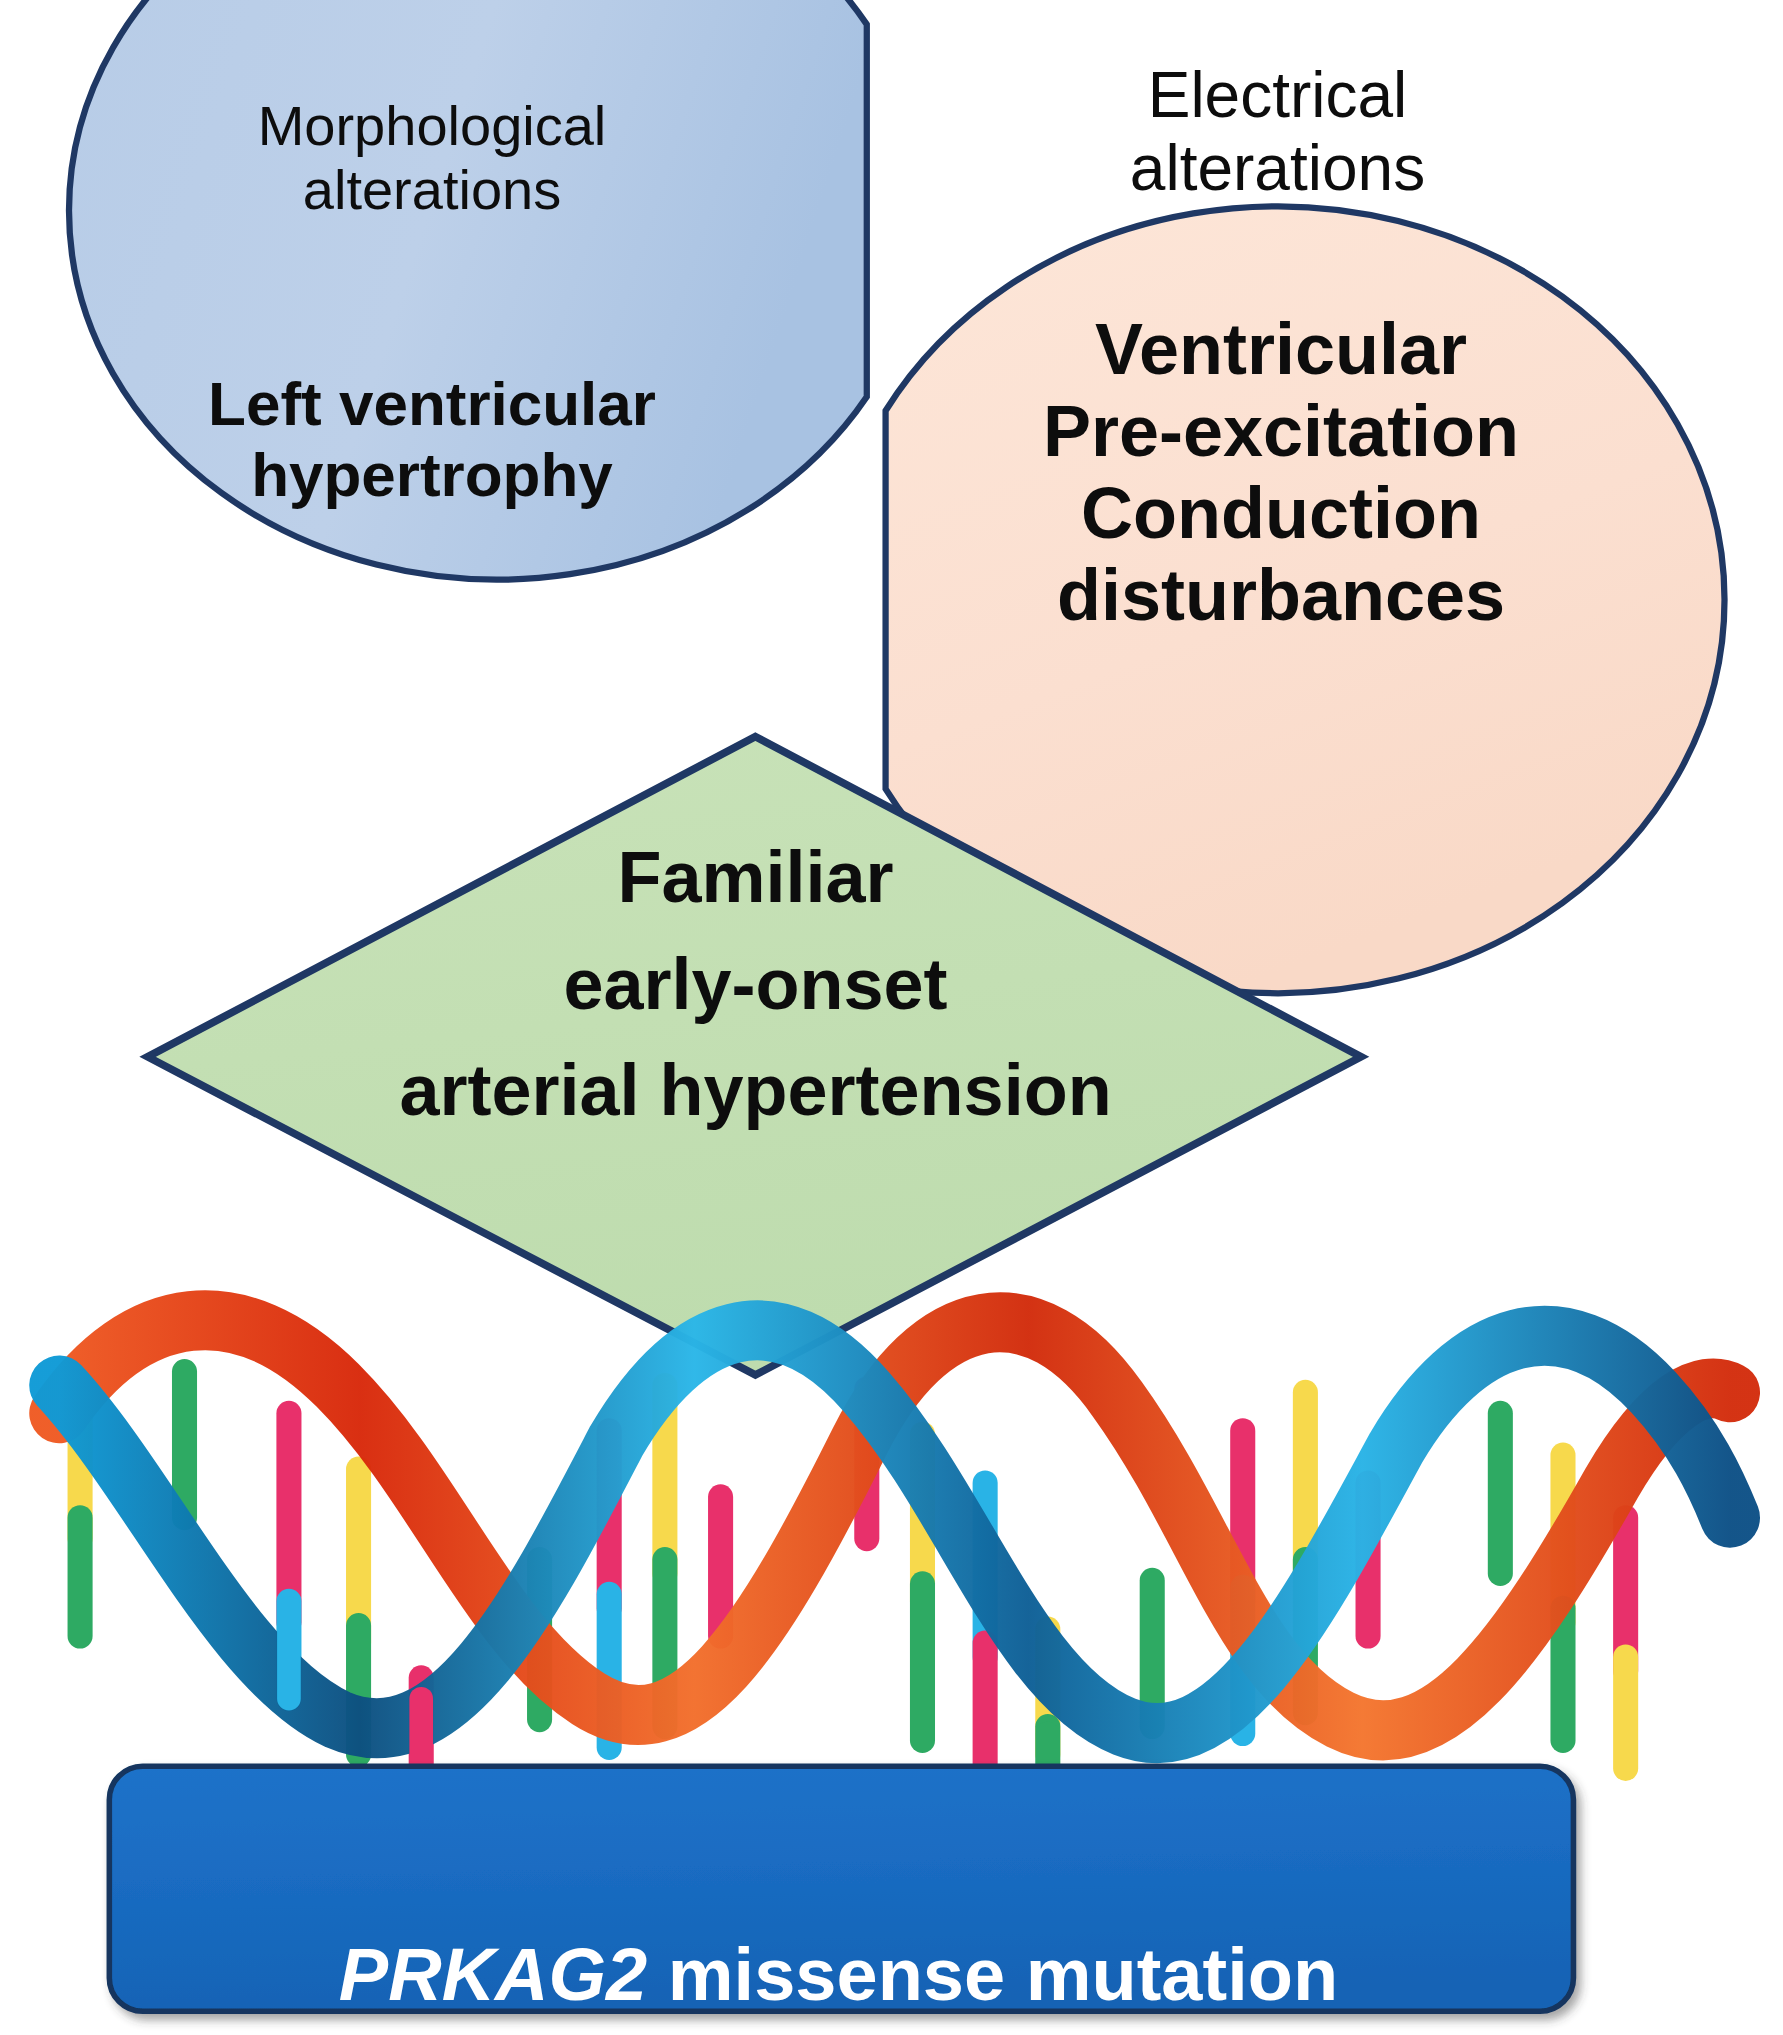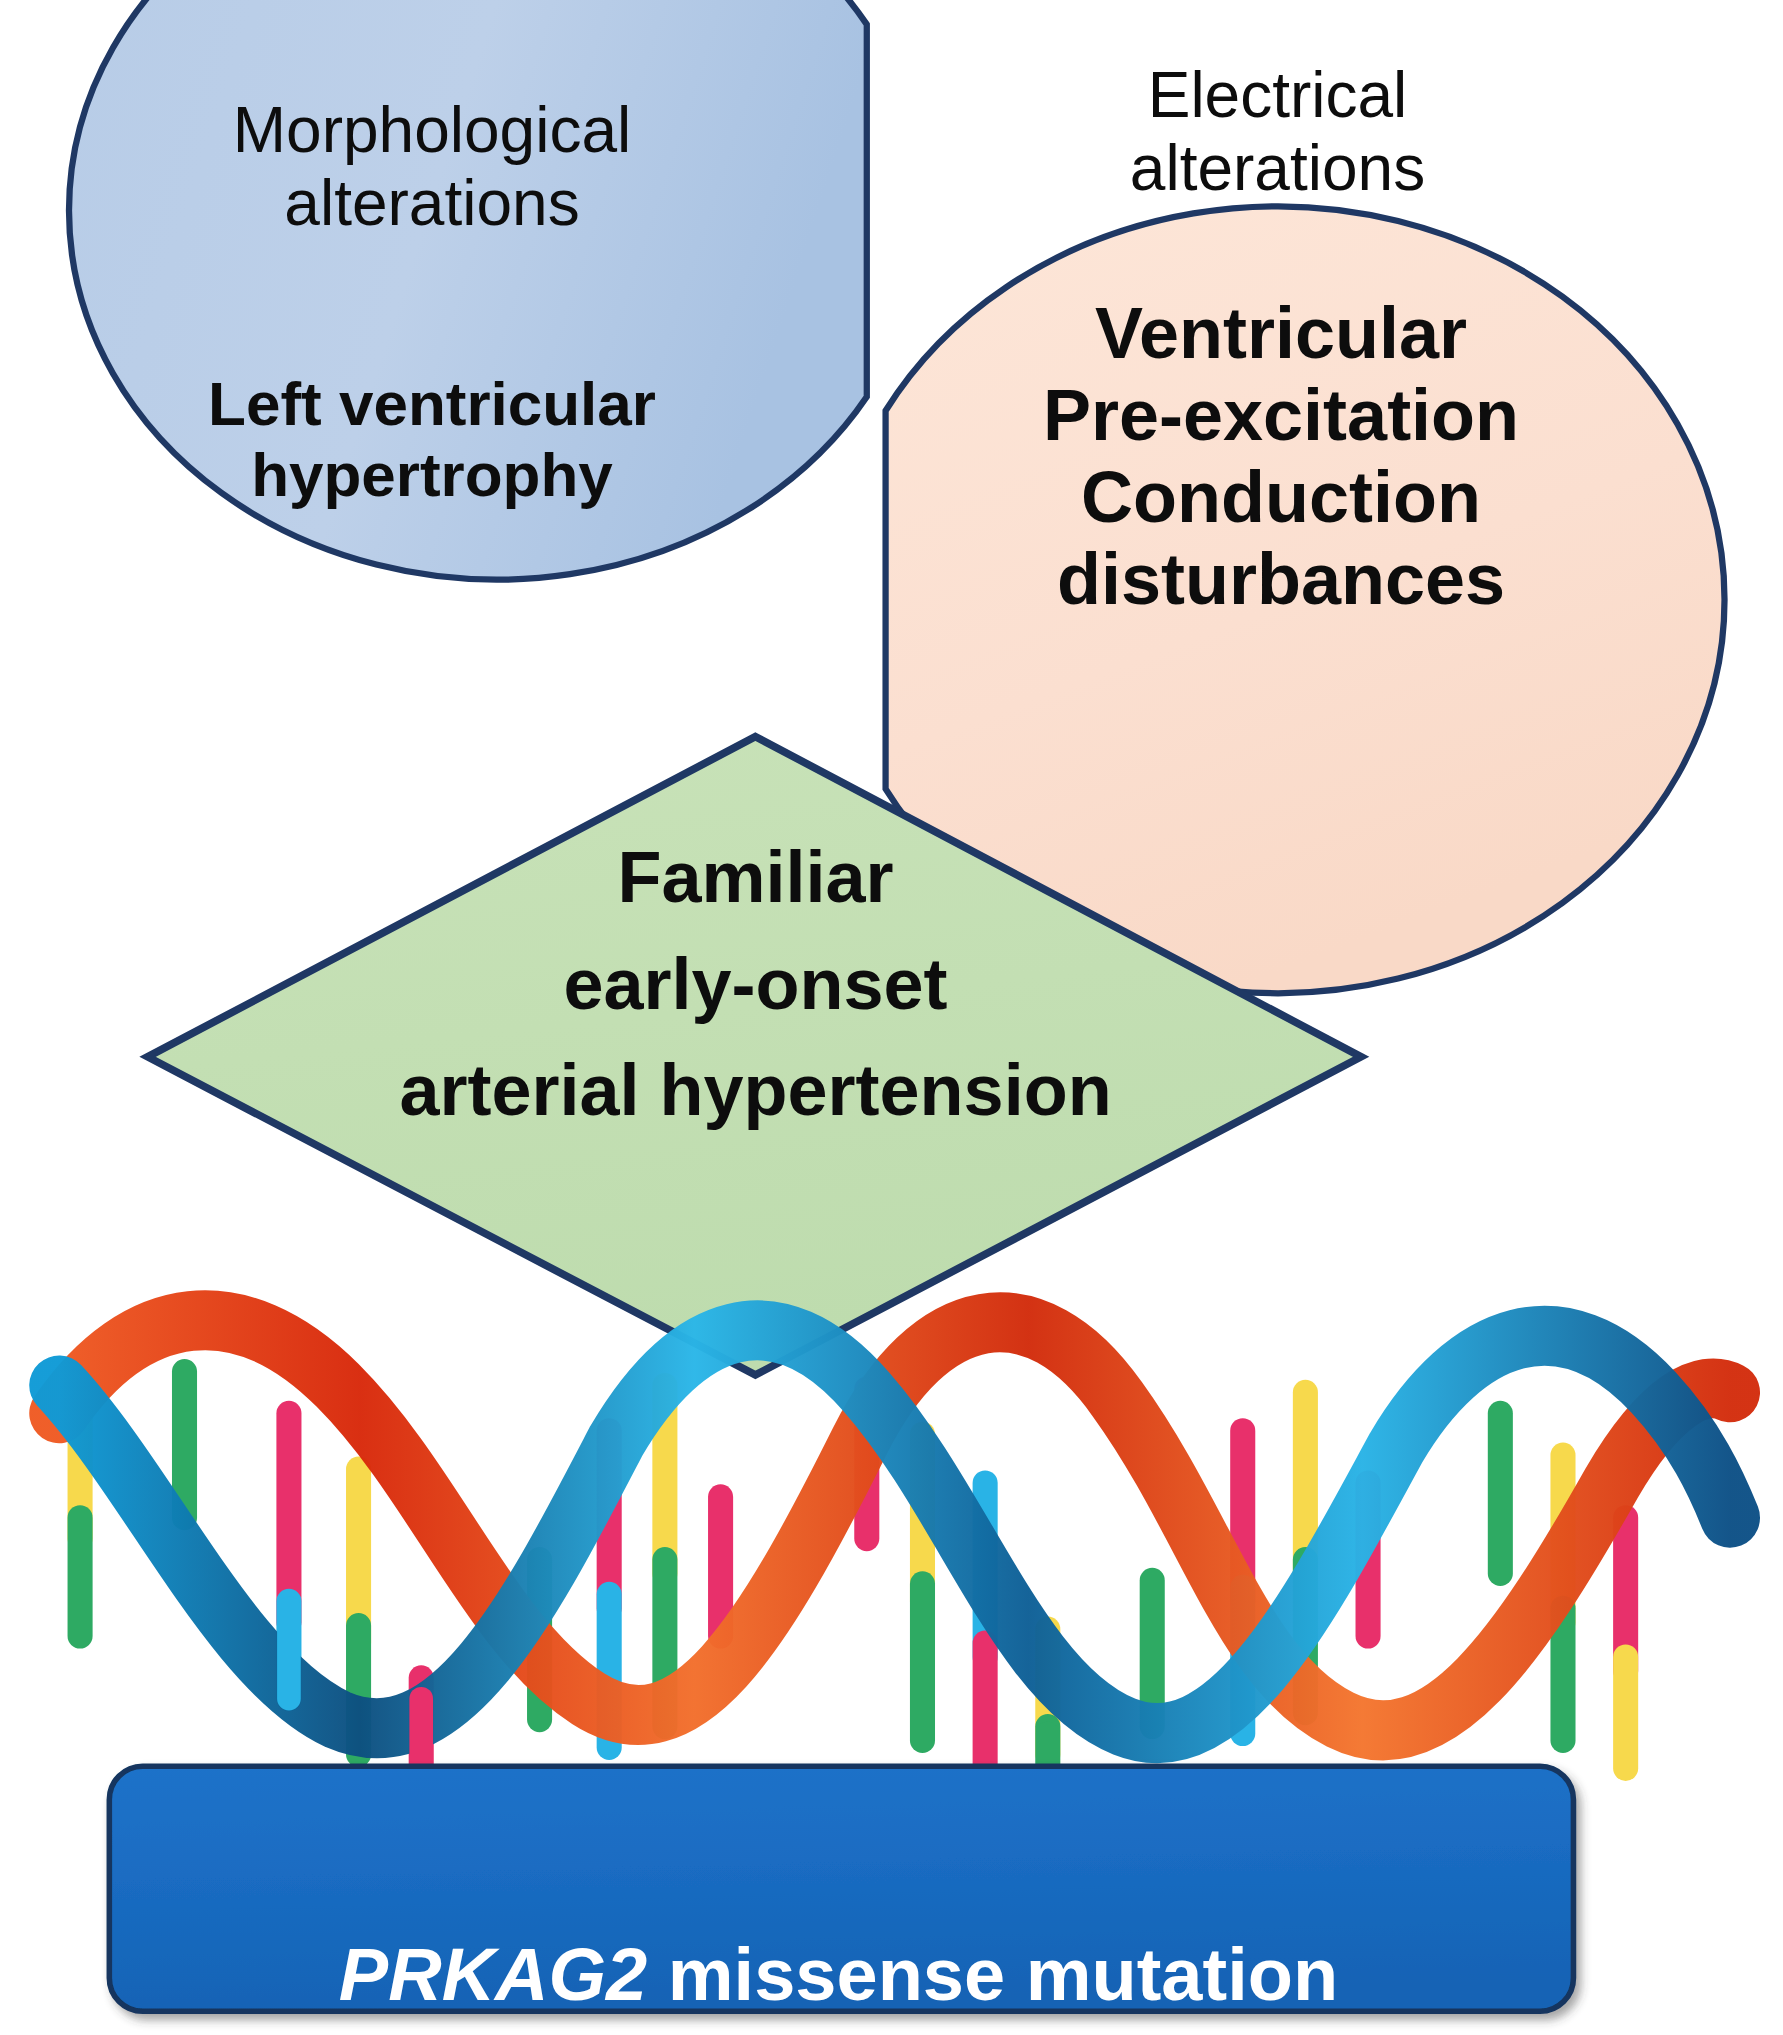--- a/index.html
+++ b/index.html
@@ -31,42 +31,42 @@
     line-height: 1.14;
     white-space: pre-line;
     pointer-events: none;
   }
 
   
   #morph-regular {
     left: 77px;
     top: 94px;
     width: 710px;
-    font-size: 64px;
+    font-size: 56px;
     font-weight: 400;
   }
   #morph-bold {
     left: 77px;
     top: 369px;
     width: 710px;
     font-size: 62px;
     font-weight: 700;
   }
 
   
   #elec-regular {
     left: 926px;
     top: 59px;
     width: 703px;
     font-size: 64px;
     font-weight: 400;
   }
   #elec-bold {
     left: 912px;
-    top: 292px;
+    top: 308px;
     width: 738px;
     font-size: 72px;
     font-weight: 700;
   }
 
   
   #diamond-text {
     left: 230px;
     top: 824px;
     width: 1051px;

